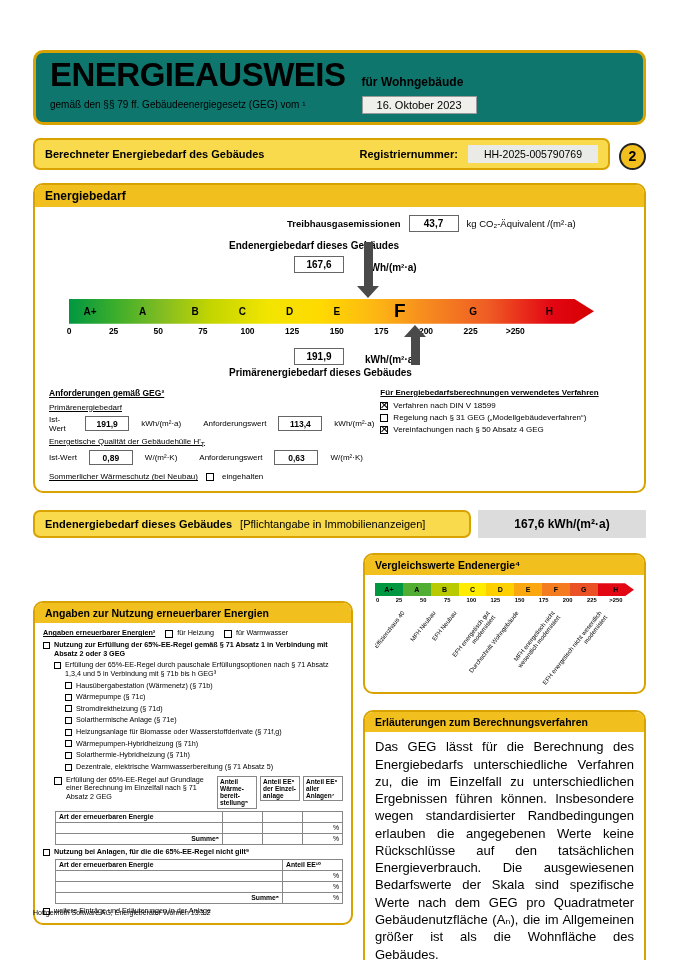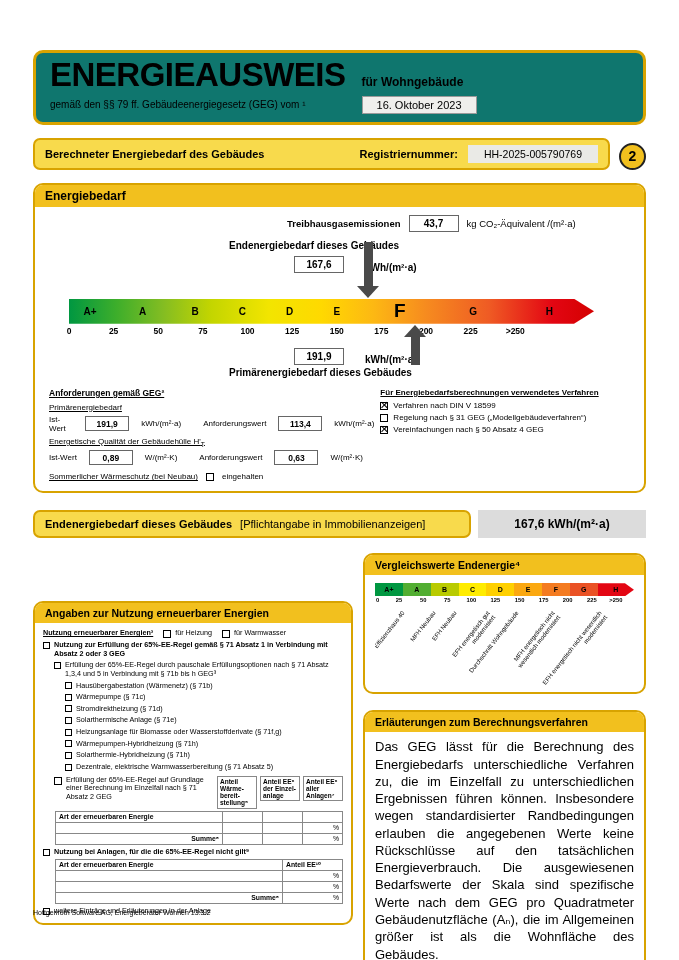--- a/index.html
+++ b/index.html
@@ -272,21 +272,21 @@
     <div class="mand-value">167,6 kWh/(m²·a)</div>
   </div>
 
   <div class="cols">
 
     <div class="section-box left-box">
       <div class="section-head">Angaben zur Nutzung erneuerbarer Energien</div>
       <div class="ren-body">
 
         <div class="ren-usage">
-          <span class="ren-usage-label">Nutzung erneuerbarer Energien³</span>
+          <span class="ren-usage-label">Angaben erneuerbarer Energien³</span>
           <span class="ren-usage-opt">
             <span class="cb"></span>
             <span>für Heizung</span>
           </span>
           <span class="ren-usage-opt">
             <span class="cb"></span>
             <span>für Warmwasser</span>
           </span>
         </div>
 

